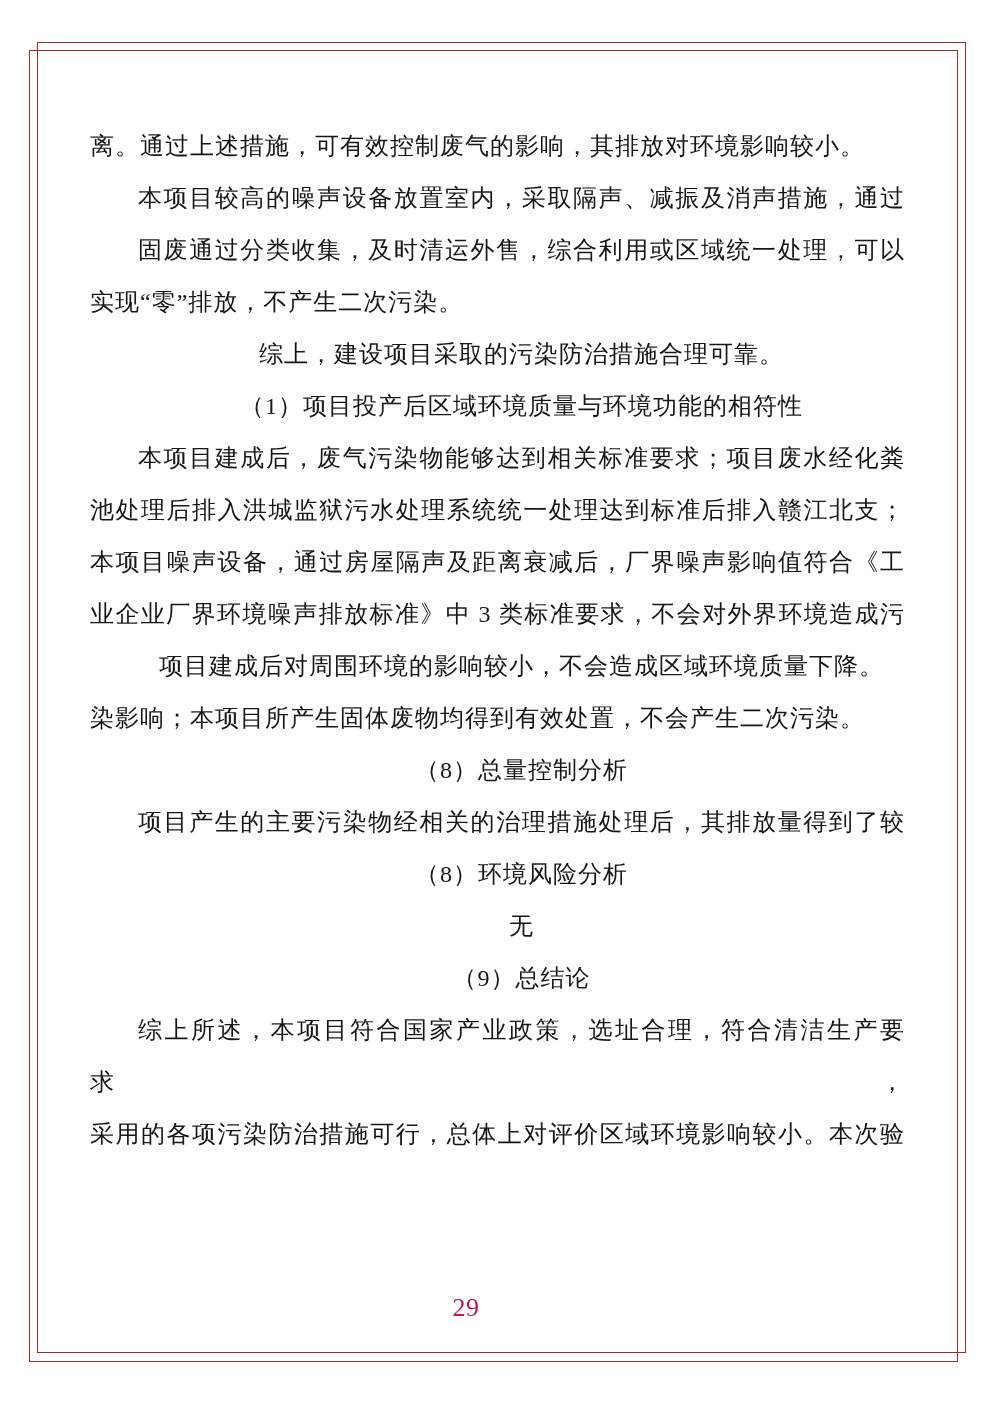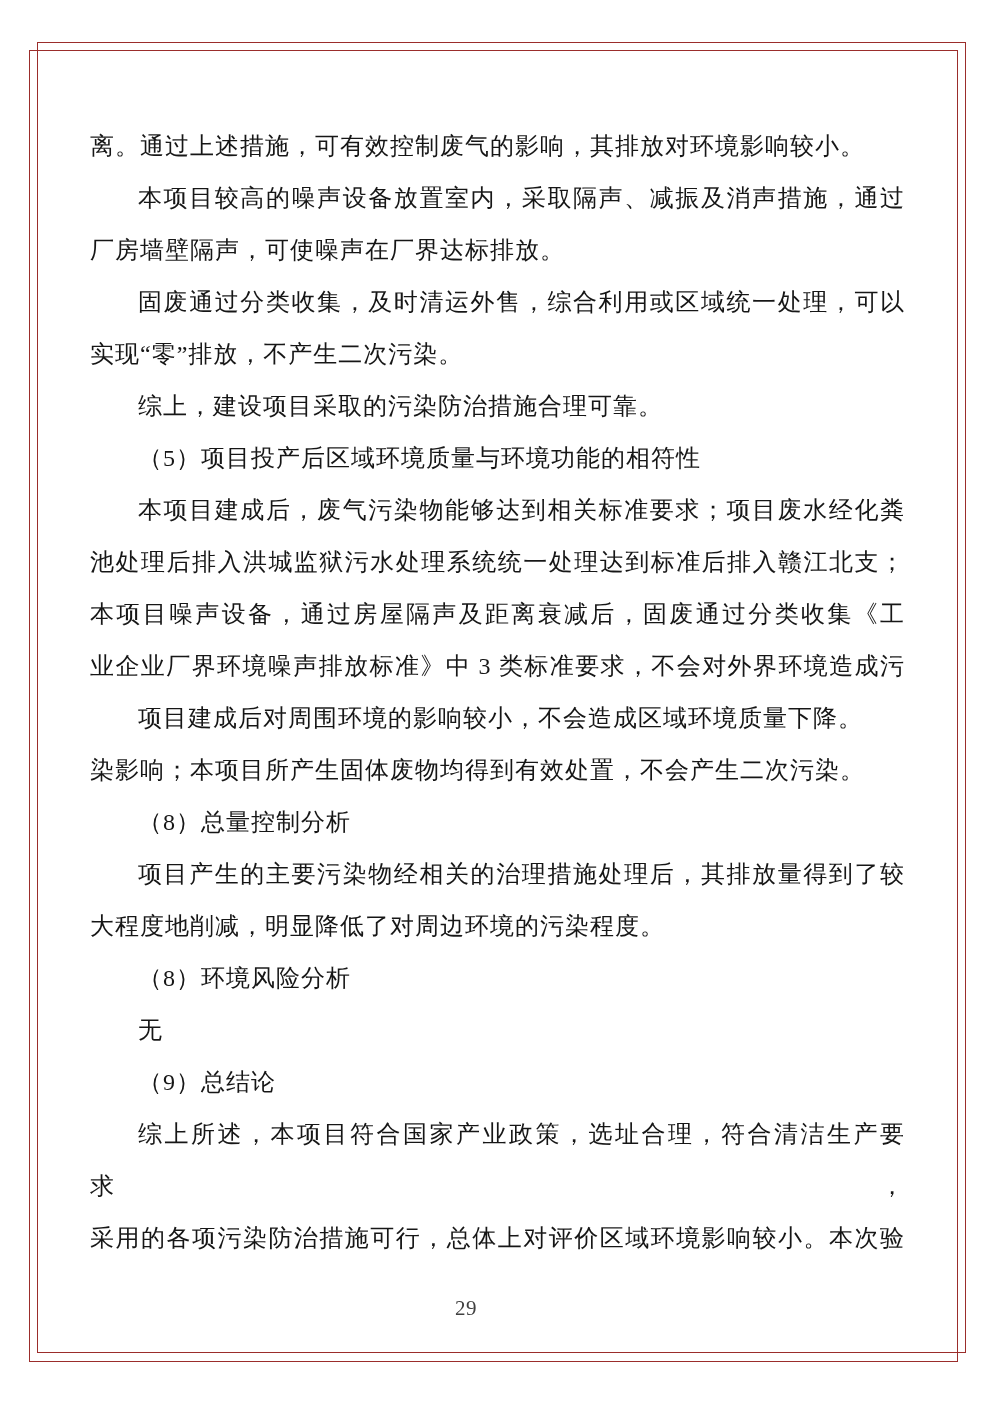--- a/index.html
+++ b/index.html
@@ -40,62 +40,61 @@
   }
   .line{
     font-size:24px;
     line-height:52px;
     letter-spacing:1px;
     white-space:nowrap;
     text-align:left;
   }
   .line.indent{
     text-indent:2em;
+    text-align:center;
   }
   .line.stretch{
     white-space:normal;
     text-align:justify;
     text-align-last:justify;
     text-justify:inter-character;
   }
   .page-number{
     position:absolute;
     top:1294px;
     left:466px;
     transform:translateX(-50%);
-    font-size:21px;
+    font-size:26px;
     line-height:28px;
     letter-spacing:0.5px;
-    color:#404040;
+    color:#be185d;
   }
 </style>
 </head>
 <body>
 
 <div class="page">
   <div class="frame frame-a"></div>
   <div class="frame frame-b"></div>
 
   <div class="doc-text">
       <div class="line">离。通过上述措施，可有效控制废气的影响，其排放对环境影响较小。</div>
       <div class="line indent stretch">本项目较高的噪声设备放置室内，采取隔声、减振及消声措施，通过</div>
-      <div class="line">厂房墙壁隔声，可使噪声在厂界达标排放。</div>
       <div class="line indent stretch">固废通过分类收集，及时清运外售，综合利用或区域统一处理，可以</div>
       <div class="line">实现“零”排放，不产生二次污染。</div>
       <div class="line indent">综上，建设项目采取的污染防治措施合理可靠。</div>
-      <div class="line indent">（5）项目投产后区域环境质量与环境功能的相符性</div>
+      <div class="line indent">（1）项目投产后区域环境质量与环境功能的相符性</div>
       <div class="line indent stretch">本项目建成后，废气污染物能够达到相关标准要求；项目废水经化粪</div>
       <div class="line stretch">池处理后排入洪城监狱污水处理系统统一处理达到标准后排入赣江北支；</div>
-      <div class="line stretch">本项目噪声设备，通过房屋隔声及距离衰减后，固废通过分类收集《工</div>
+      <div class="line stretch">本项目噪声设备，通过房屋隔声及距离衰减后，厂界噪声影响值符合《工</div>
       <div class="line stretch">业企业厂界环境噪声排放标准》中 3 类标准要求，不会对外界环境造成污</div>
       <div class="line indent">项目建成后对周围环境的影响较小，不会造成区域环境质量下降。</div>
       <div class="line">染影响；本项目所产生固体废物均得到有效处置，不会产生二次污染。</div>
       <div class="line indent">（8）总量控制分析</div>
       <div class="line indent stretch">项目产生的主要污染物经相关的治理措施处理后，其排放量得到了较</div>
-      <div class="line">大程度地削减，明显降低了对周边环境的污染程度。</div>
       <div class="line indent">（8）环境风险分析</div>
       <div class="line indent">无</div>
       <div class="line indent">（9）总结论</div>
       <div class="line indent stretch">综上所述，本项目符合国家产业政策，选址合理，符合清洁生产要求，</div>
       <div class="line stretch">采用的各项污染防治措施可行，总体上对评价区域环境影响较小。本次验</div>
     </div>
 
   <div class="page-number">29</div>
 </div>
 

